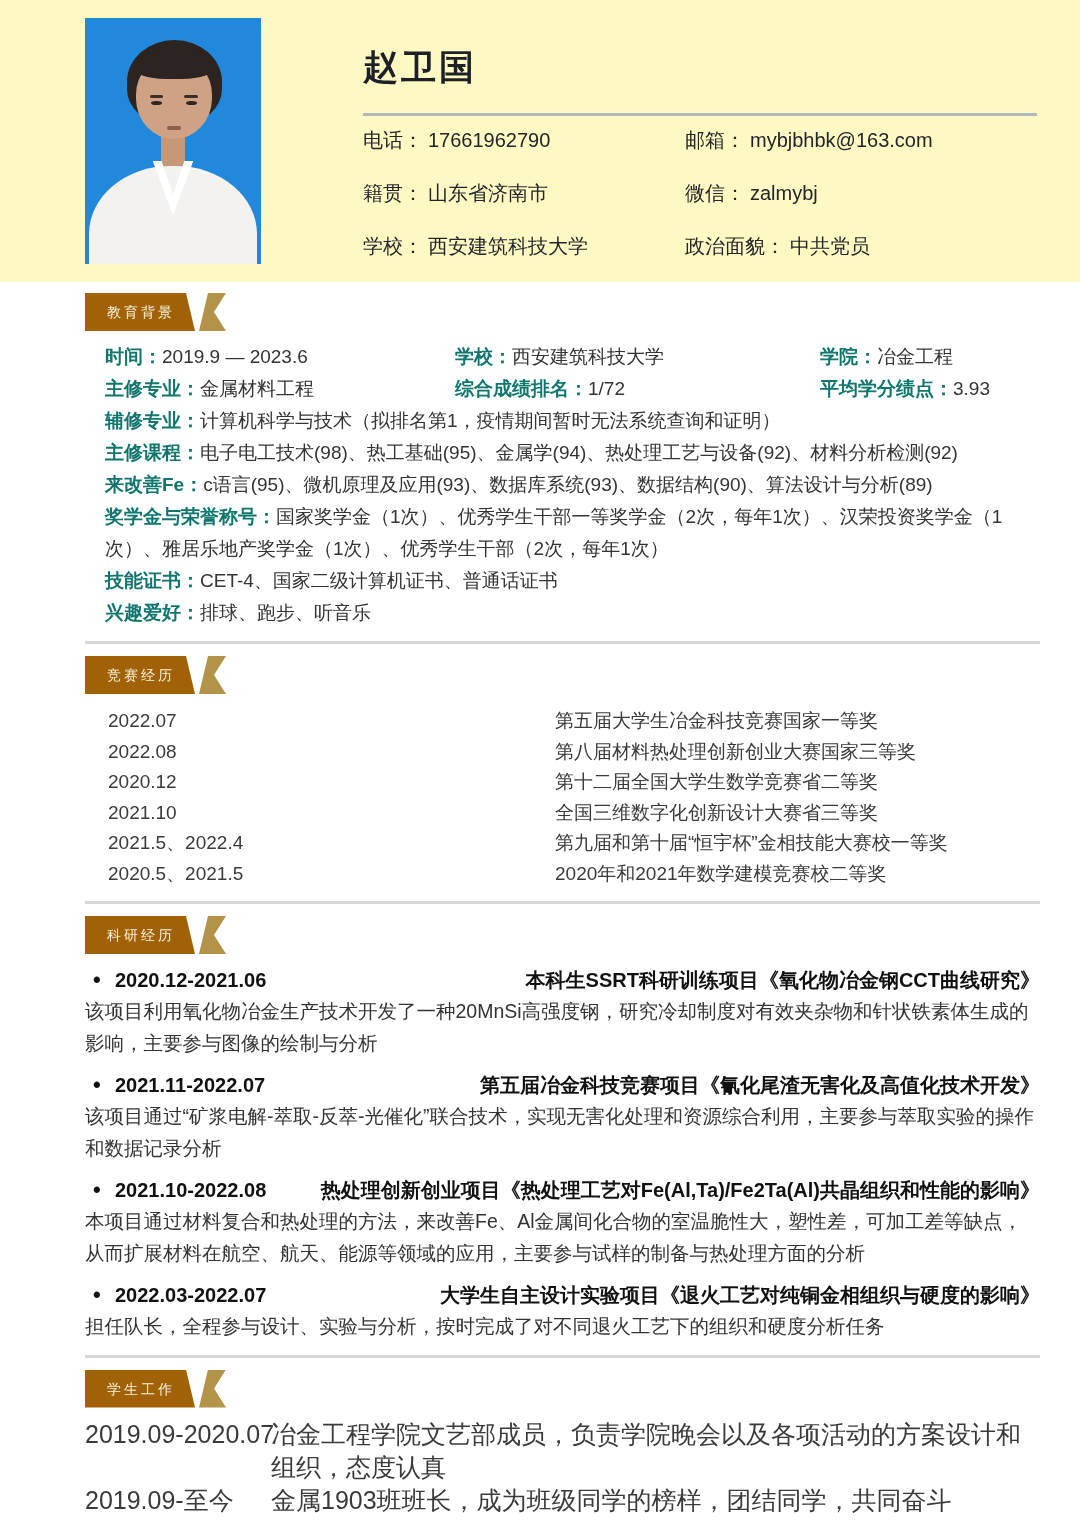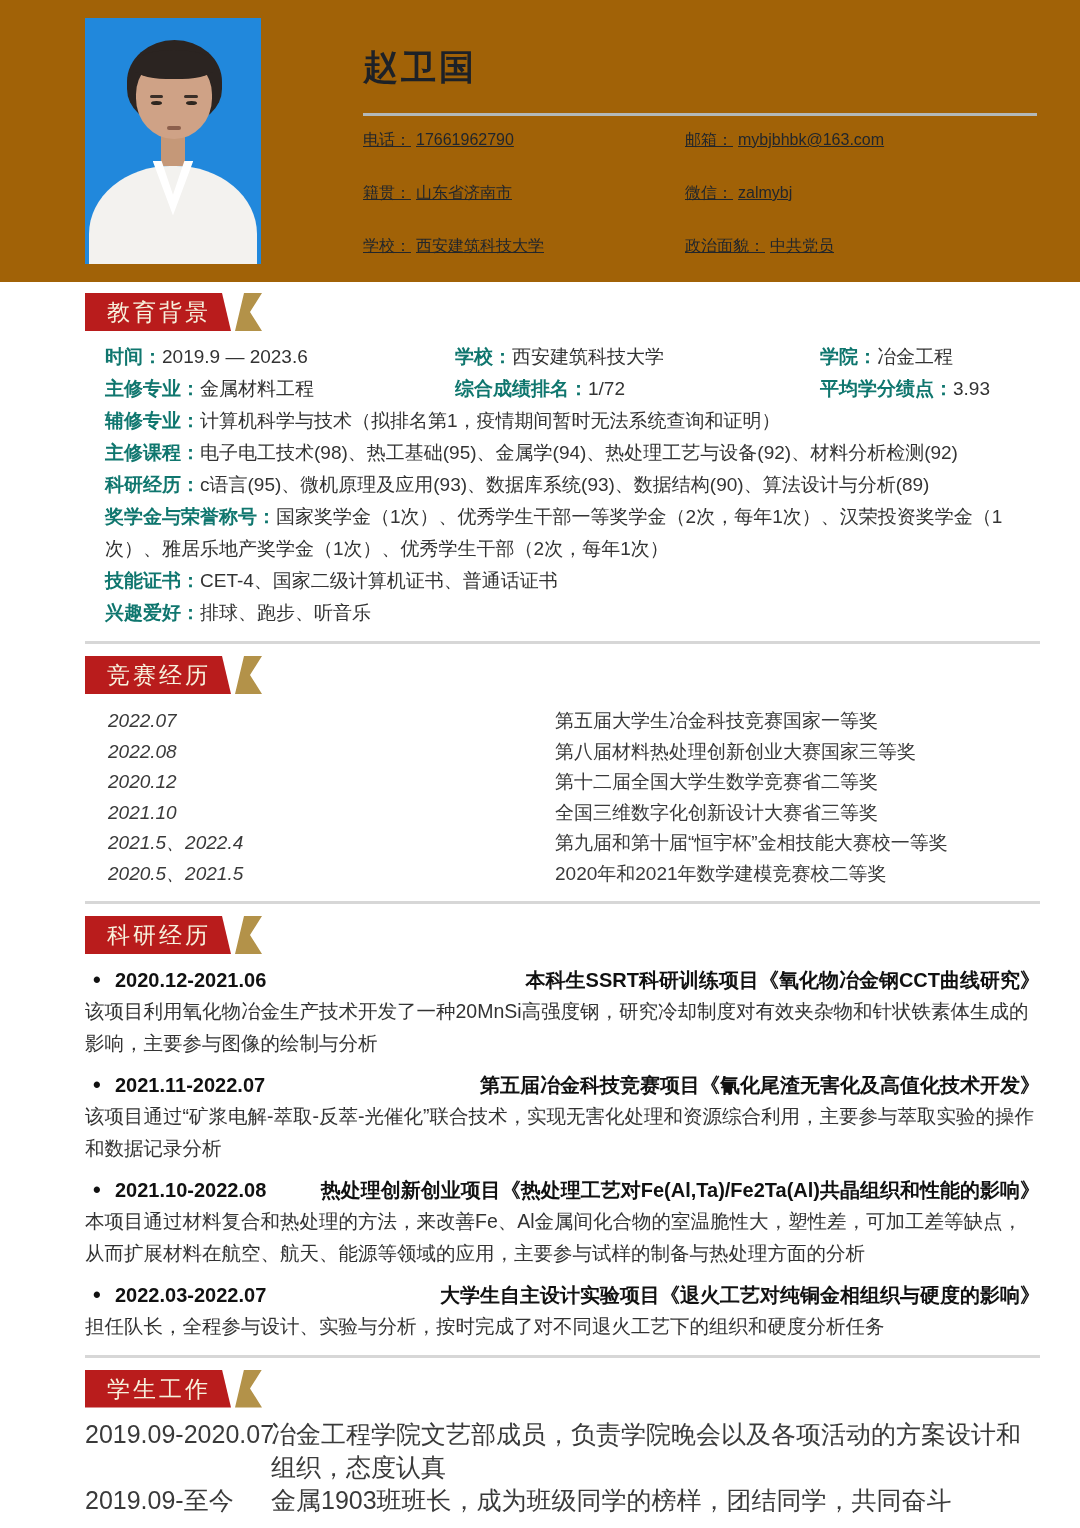--- a/index.html
+++ b/index.html
@@ -1,57 +1,57 @@
 <!DOCTYPE html>
 <html><head>
 <meta charset="utf-8">
 <style>
   * { margin:0; padding:0; box-sizing:border-box; }
   html,body { background:#ffffff; }
   body { font-family:"Liberation Sans","DejaVu Sans",sans-serif; color:#333; }
   .page { position:relative; width:1080px; height:1528px; margin:0 auto; background:#ffffff; overflow:hidden; }
 
   
-  .top { position:relative; width:100%; height:282px; background:#a16207; }
+  .top { position:relative; width:100%; height:282px; background:#fef9c3; }
   .photo { position:absolute; left:85px; top:18px; width:176px; height:246px; background:#2188dc; overflow:hidden; }
   .hair { position:absolute; left:24%; top:9%; width:54%; height:34%; background:#2b2421; border-radius:50% 50% 42% 42%; }
   .face { position:absolute; left:29%; top:16%; width:43%; height:33%; background:#cfa286; border-radius:46% 46% 50% 50%; }
   .fringe { position:absolute; left:27%; top:13%; width:47%; height:12%; background:#2b2421; border-radius:50% 50% 40% 40%; }
   .brow { position:absolute; top:46%; width:18%; height:3px; background:#3a2f28; border-radius:2px; }
   .brow.l { left:18%; } .brow.r { right:18%; }
   .eye { position:absolute; top:54%; width:14%; height:4px; background:#2e261f; border-radius:50%; }
   .eye.l { left:20%; } .eye.r { right:20%; }
   .mouth { position:absolute; left:41%; top:84%; width:18%; height:4px; background:#8c5f4c; border-radius:3px; }
   .neck { position:absolute; left:43%; top:44%; width:14%; height:16%; background:#c59878; }
   .shirt { position:absolute; left:2%; bottom:-6%; width:96%; height:46%; background:#f3f2ef; border-radius:48% 48% 0 0 / 60% 60% 0 0; }
   .collar { position:absolute; left:38%; top:-4%; width:24%; height:48%; background:#ffffff; clip-path:polygon(0 0,50% 100%,100% 0,78% 0,50% 62%,22% 0); }
 
   .name { position:absolute; left:363px; top:44px; font-size:35px; font-weight:bold; color:#1d2127; letter-spacing:3px; }
   .name-divider { position:absolute; left:363px; top:113px; width:674px; height:3px; background:#b3b9ba; }
   .contacts { position:absolute; left:363px; top:126px; width:680px; display:grid; grid-template-columns:322px 1fr; row-gap:25px; }
-  .contact { height:28px; line-height:28px; font-size:16px; color:#22262b; white-space:nowrap;text-decoration:underline; }
+  .contact { height:28px; line-height:28px; font-size:20px; color:#22262b; white-space:nowrap; }
   .c-label { color:#22262b; }
   .c-value { margin-left:5px; }
 
   
   .content { padding:0 40px 0 85px; }
   .ribbon-row { position:relative; height:38px; margin-top:11px; }
-  .ribbon { position:relative; display:inline-block; height:38px; line-height:38px; padding:0 20px 0 22px; background:#b91c1c; color:#f7f1dd; font-size:23px; letter-spacing:3px; clip-path:polygon(0 0,calc(100% - 9px) 0,100% 100%,0 100%); }
+  .ribbon { position:relative; display:inline-block; height:38px; line-height:38px; padding:0 20px 0 22px; background:#a16207; color:#f7f1dd; font-size:14px; letter-spacing:3px; clip-path:polygon(0 0,calc(100% - 9px) 0,100% 100%,0 100%); }
   .ribbon-tail { position:absolute; top:0; margin-left:4px; width:27px; height:38px; background:#b39249; clip-path:polygon(9px 0,100% 0,calc(100% - 12px) 50%,100% 100%,0 100%); }
 
   .edu-grid { margin:10px 0 0 20px; display:grid; grid-template-columns:350px 365px 1fr; }
   .edu-cell { font-size:19px; line-height:32px; color:#333; white-space:nowrap; }
   .edu-rows { margin:0 0 6px 20px; }
   .edu-row { font-size:19px; line-height:32px; color:#333; }
   .lbl { font-weight:bold; color:#0f766e; }
 
   .divider { height:3px; background:#d7d7d7; margin:12px 0; }
 
   .comp-row { display:flex; font-size:19px; line-height:30.5px; color:#3a3a3a; }
-  .comp-date { width:470px; padding-left:23px;font-style:italic; }
+  .comp-date { width:470px; padding-left:23px; }
   .comp-desc { flex:1; }
   .comp-list { margin-top:12px; }
 
   .res-list { margin-top:4px; }
   .res-head { display:flex; align-items:baseline; font-size:20px; font-weight:bold; color:#111; margin-top:11px; line-height:30px; }
   .res-bullet { width:30px; padding-left:8px; font-size:22px; }
   .res-date { white-space:nowrap; }
   .res-title { margin-left:auto; text-align:right; }
   .res-desc { font-size:19.5px; line-height:31.5px; color:#333; margin-top:1px; }
 
@@ -147,21 +147,21 @@
 
           <div class="edu-row">
             <span class="lbl">辅修专业：</span><span>计算机科学与技术（拟排名第1，疫情期间暂时无法系统查询和证明）</span>
           </div>
 
           <div class="edu-row">
             <span class="lbl">主修课程：</span><span>电子电工技术(98)、热工基础(95)、金属学(94)、热处理工艺与设备(92)、材料分析检测(92)</span>
           </div>
 
           <div class="edu-row">
-            <span class="lbl">科研经历：</span><span>c语言(95)、微机原理及应用(93)、数据库系统(93)、数据结构(90)、算法设计与分析(89)</span>
+            <span class="lbl">来改善Fe：</span><span>c语言(95)、微机原理及应用(93)、数据库系统(93)、数据结构(90)、算法设计与分析(89)</span>
           </div>
 
           <div class="edu-row">
             <span class="lbl">奖学金与荣誉称号：</span><span>国家奖学金（1次）、优秀学生干部一等奖学金（2次，每年1次）、汉荣投资奖学金（1次）、雅居乐地产奖学金（1次）、优秀学生干部（2次，每年1次）</span>
           </div>
 
           <div class="edu-row">
             <span class="lbl">技能证书：</span><span>CET-4、国家二级计算机证书、普通话证书</span>
           </div>
 

